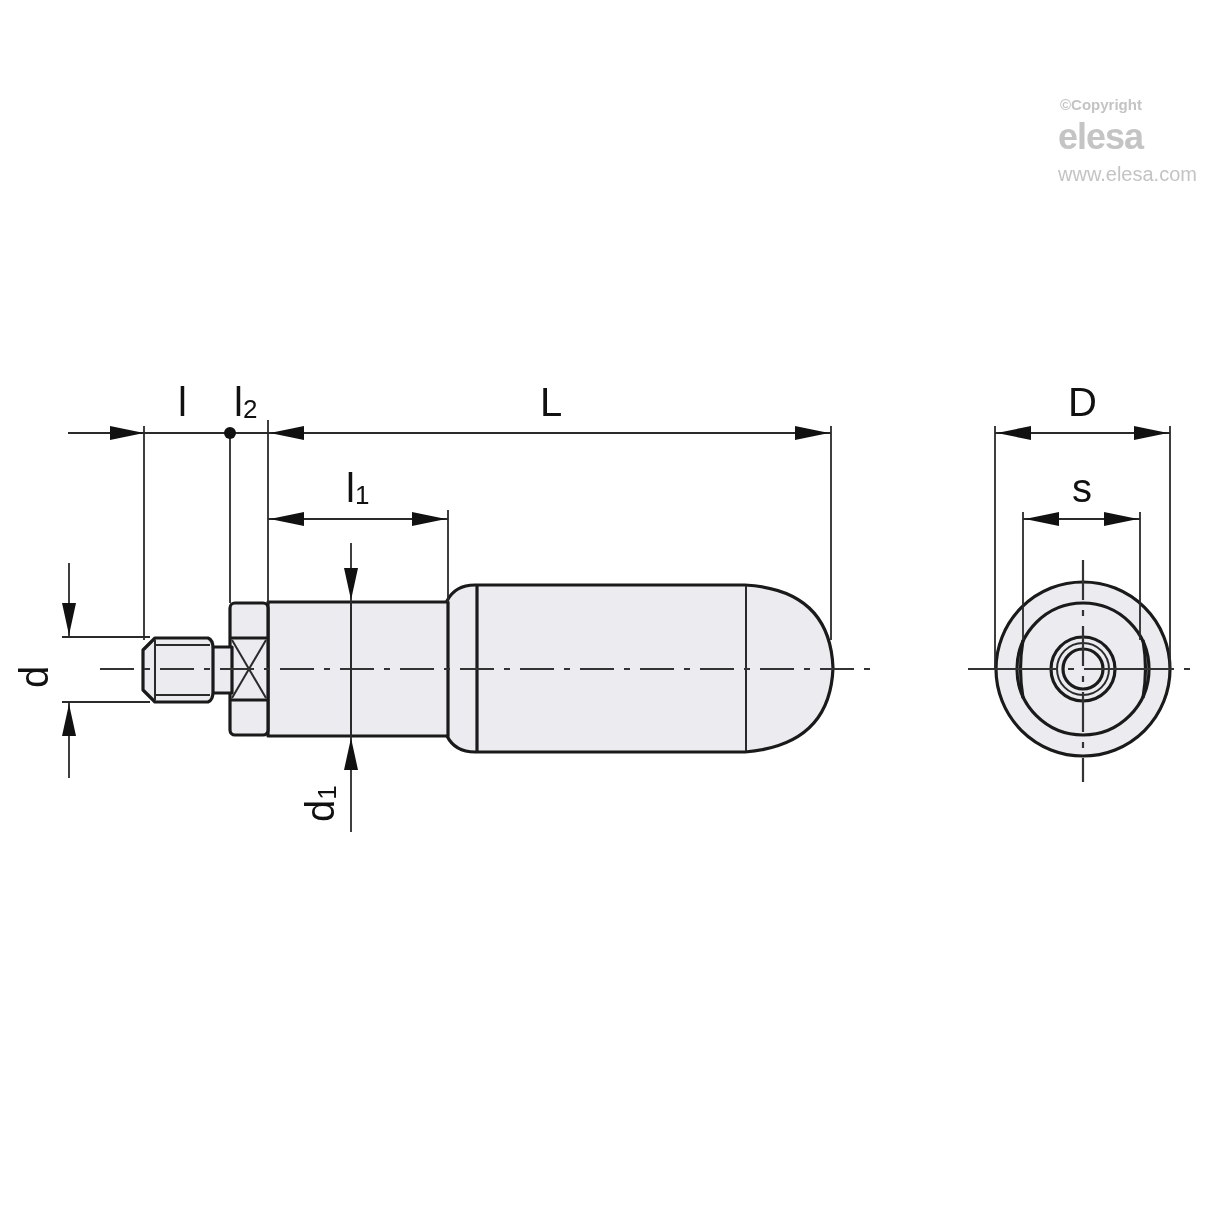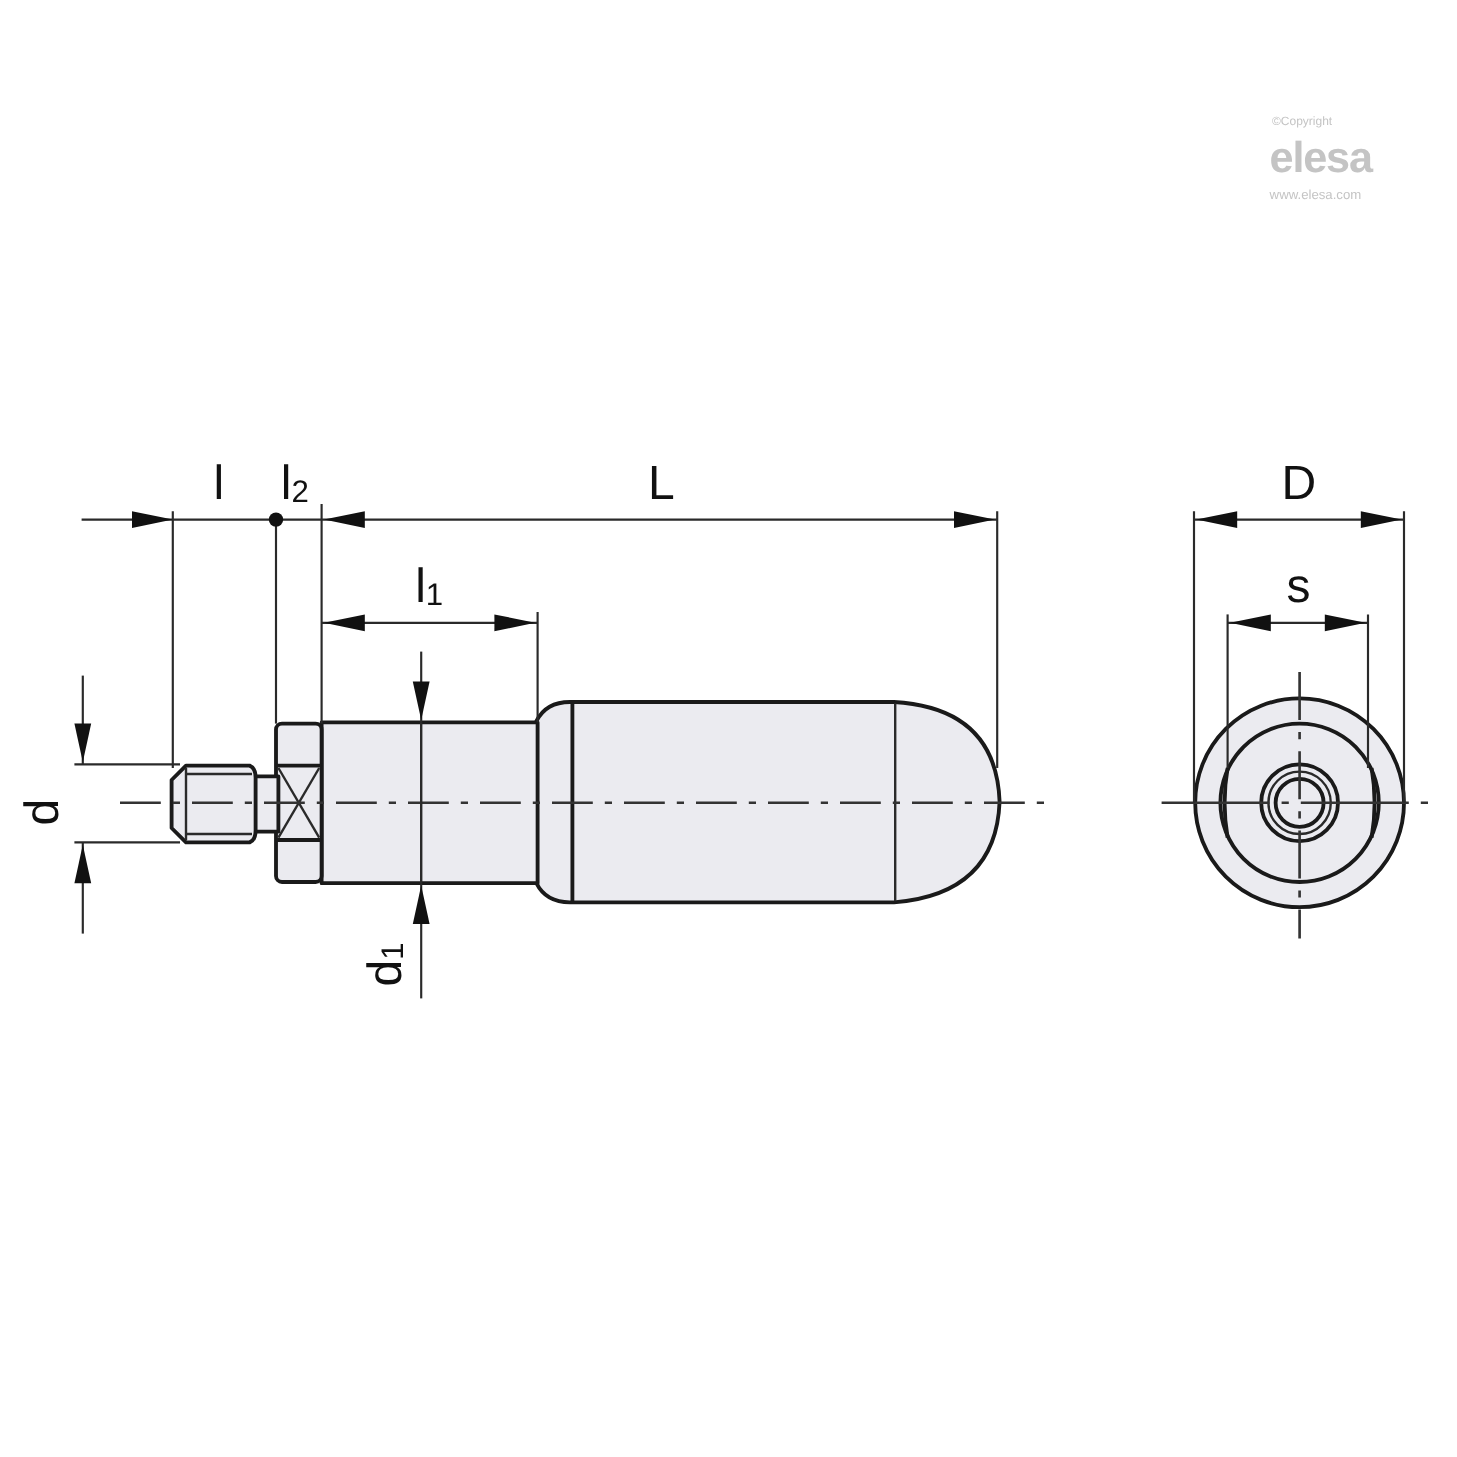--- a/index.html
+++ b/index.html
@@ -7,23 +7,23 @@
     #drawing { position: absolute; left: 0; top: 0; width: 1214px; height: 1214px; }
     .outline { stroke: #1a1a1a; stroke-width: 3.2; fill: #ebebf0; stroke-linejoin: round; }
     .outline-nofill { stroke: #1a1a1a; stroke-width: 3.2; fill: none; }
     .thin { stroke: #2a2a2a; stroke-width: 2; fill: none; }
     .dim { stroke: #2a2a2a; stroke-width: 1.8; fill: none; }
     .center { stroke: #333; stroke-width: 2.2; fill: none; stroke-dasharray: 34 10 6 10; }
     .arrow { fill: #111; stroke: none; }
     .dimlabel { font-family: "Liberation Sans", sans-serif; font-size: 40px; fill: #111; }
     .sub { font-size: 26px; }
     .wm { position: absolute; left: 1058px; top: 96px; width: 150px; text-align: center; color: #c4c4c4; font-family: "Liberation Sans", sans-serif; }
-    .wm-copy { font-size: 10px; font-weight: normal; text-align: left; padding-left: 2px; }
+    .wm-copy { font-size: 15px; font-weight: bold; text-align: left; padding-left: 2px; }
     .wm-logo { font-size: 36px; font-weight: bold; letter-spacing: -1px; line-height: 48px; text-align: left; }
-    .wm-url { font-size: 11px; text-align: left; margin-top: 2px; }
+    .wm-url { font-size: 20px; text-align: left; margin-top: 2px; }
   </style>
 </head>
 <body>
 
 <div class="wm">
   <div class="wm-copy">©Copyright</div>
   <div class="wm-logo">elesa</div>
   <div class="wm-url">www.elesa.com</div>
 </div>
 

